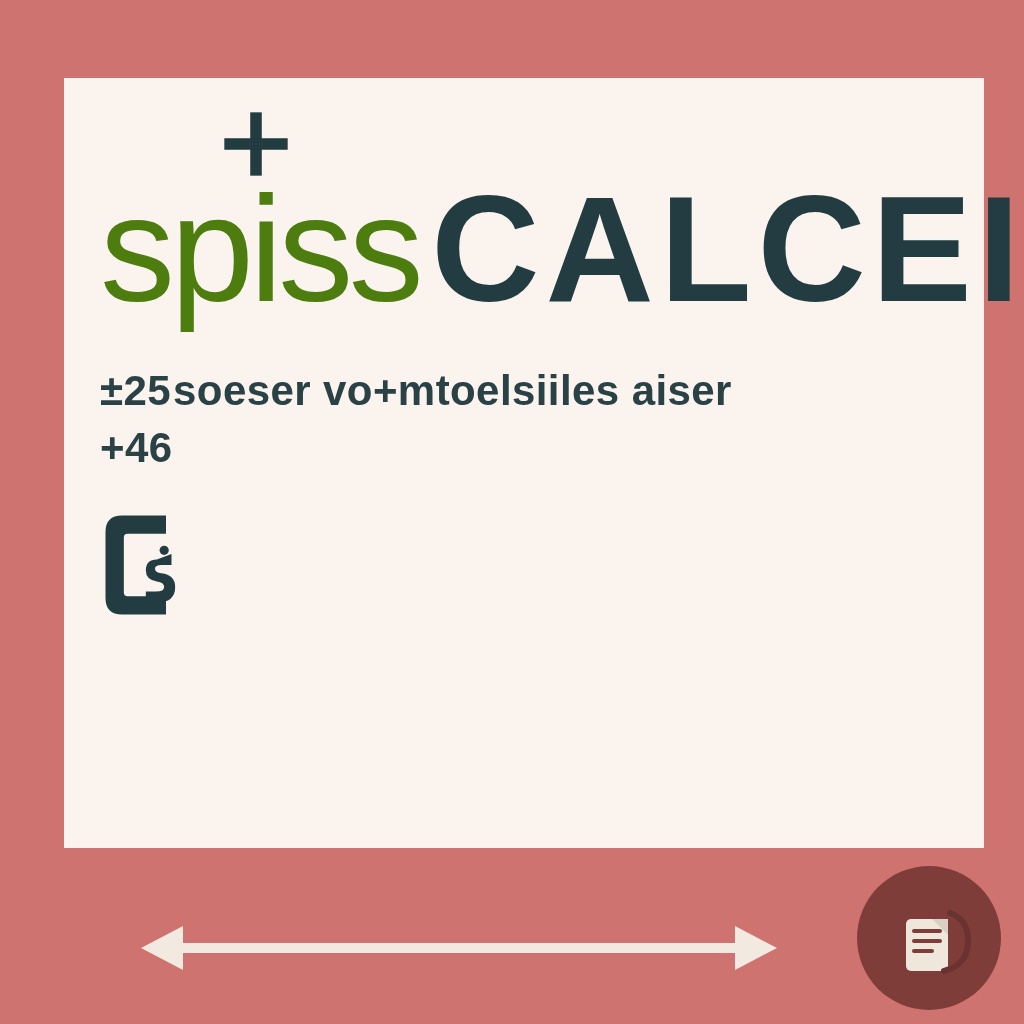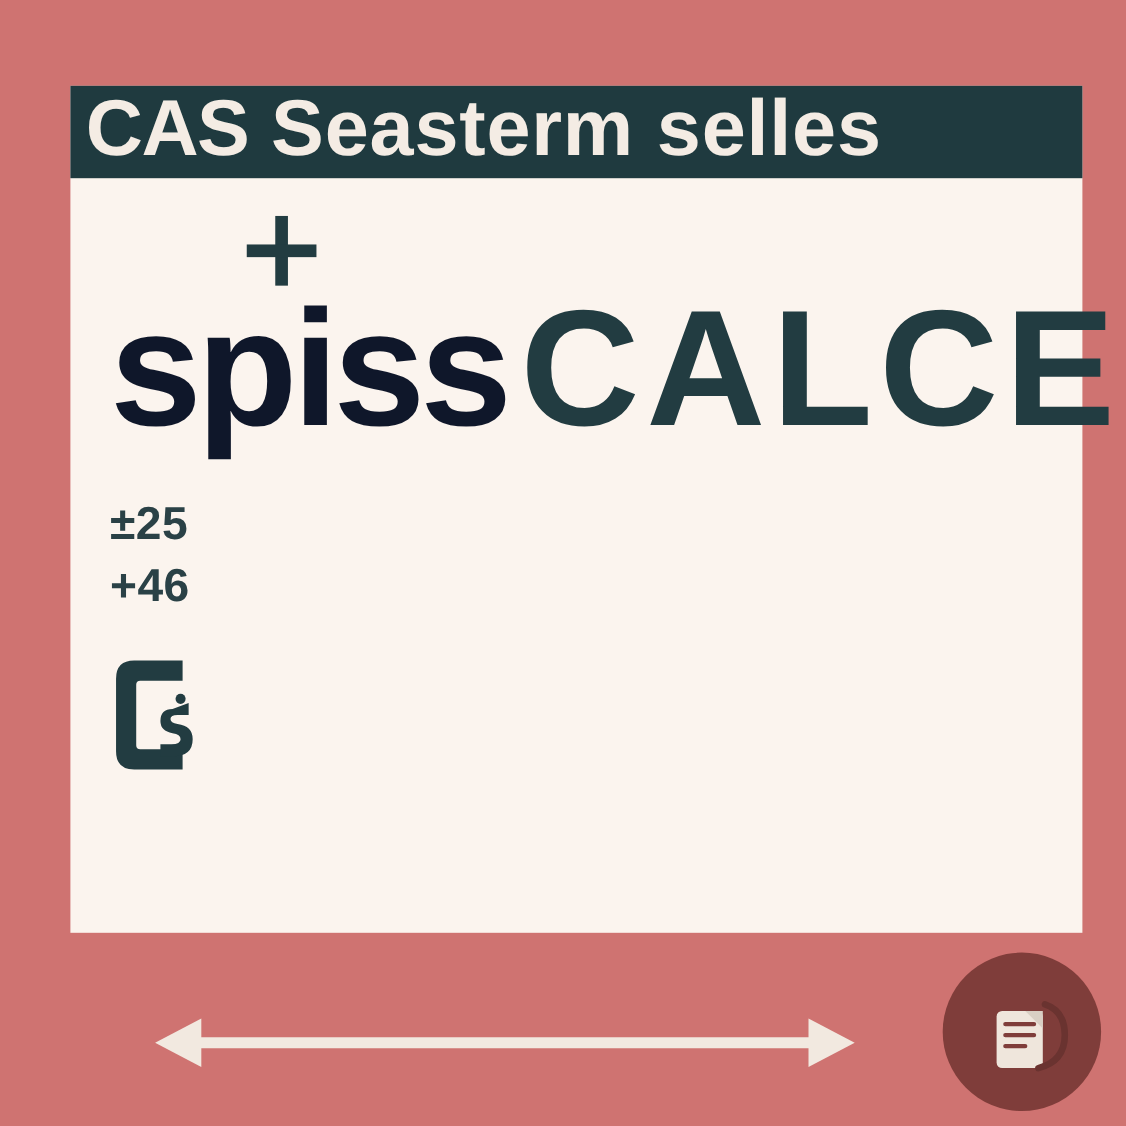--- a/index.html
+++ b/index.html
@@ -44,24 +44,24 @@
   }
   .hero {
     display: flex;
     align-items: baseline;
     gap: 12px;
     margin-top: 6px;
     margin-bottom: 46px;
   }
   .hero-left {
     font-size: 150px;
-    font-weight: 700;
+    font-weight: 400;
     letter-spacing: -0.03em;
     line-height: 0.9;
-    color: #0f172a;
+    color: #4d7c0f;
   }
   .hero-right {
     font-size: 150px;
     font-weight: 800;
     letter-spacing: 0.04em;
     line-height: 0.9;
     color: #223c41;
     font-family: "Arial", sans-serif;
     -webkit-text-stroke: 0;
   }
@@ -115,39 +115,36 @@
     width: 150px;
     height: 150px;
     margin-right: -20px;
     margin-bottom: 20px;
   }
 </style>
 </head>
 <body>
 
 <div class="card">
-  <div class="header-bar">
-    <span class="cas">CAS</span>
-    <span> </span><span>Seasterm selles</span>
-  </div>
 
   <div class="content">
     <svg class="plus-icon" viewBox="0 0 100 100">
       <rect x="42" y="6" width="16" height="88" fill="#223c41"></rect>
       <rect x="6" y="42" width="88" height="16" fill="#223c41"></rect>
     </svg>
 
     <div class="hero">
       <span class="hero-left">spiss</span>
       <span class="hero-right"><span class="stencil">CALCEI</span></span>
     </div>
 
     <div class="lines">
       <div class="row">
         <span class="code">±25</span>
+        <span>soeser vo+mtoelsiiles aiser</span>
       </div>
       <div class="row">
         <span class="code">+46</span>
       </div>
     </div>
 
     <svg class="cs-mark" viewBox="0 0 120 120">
 
       <path d="M72 6 H24 Q6 6 6 24 V96 Q6 114 24 114 H72 V94 H30 Q26 94 26 90 V30 Q26 26 30 26 H72 Z" fill="#223c41"></path>
 

